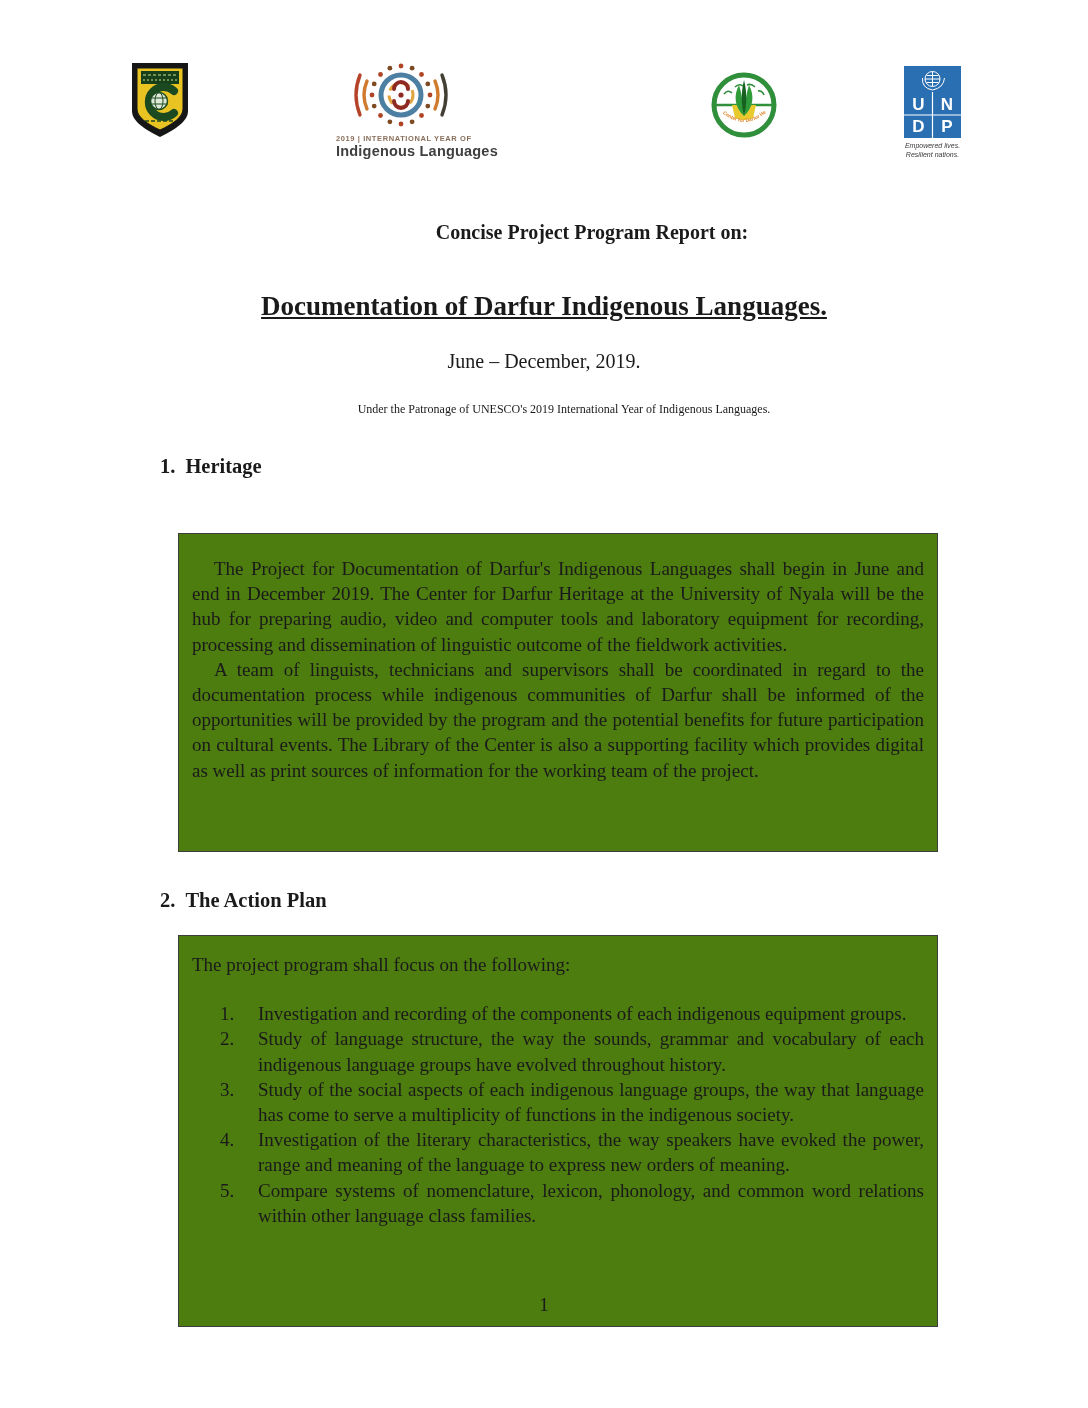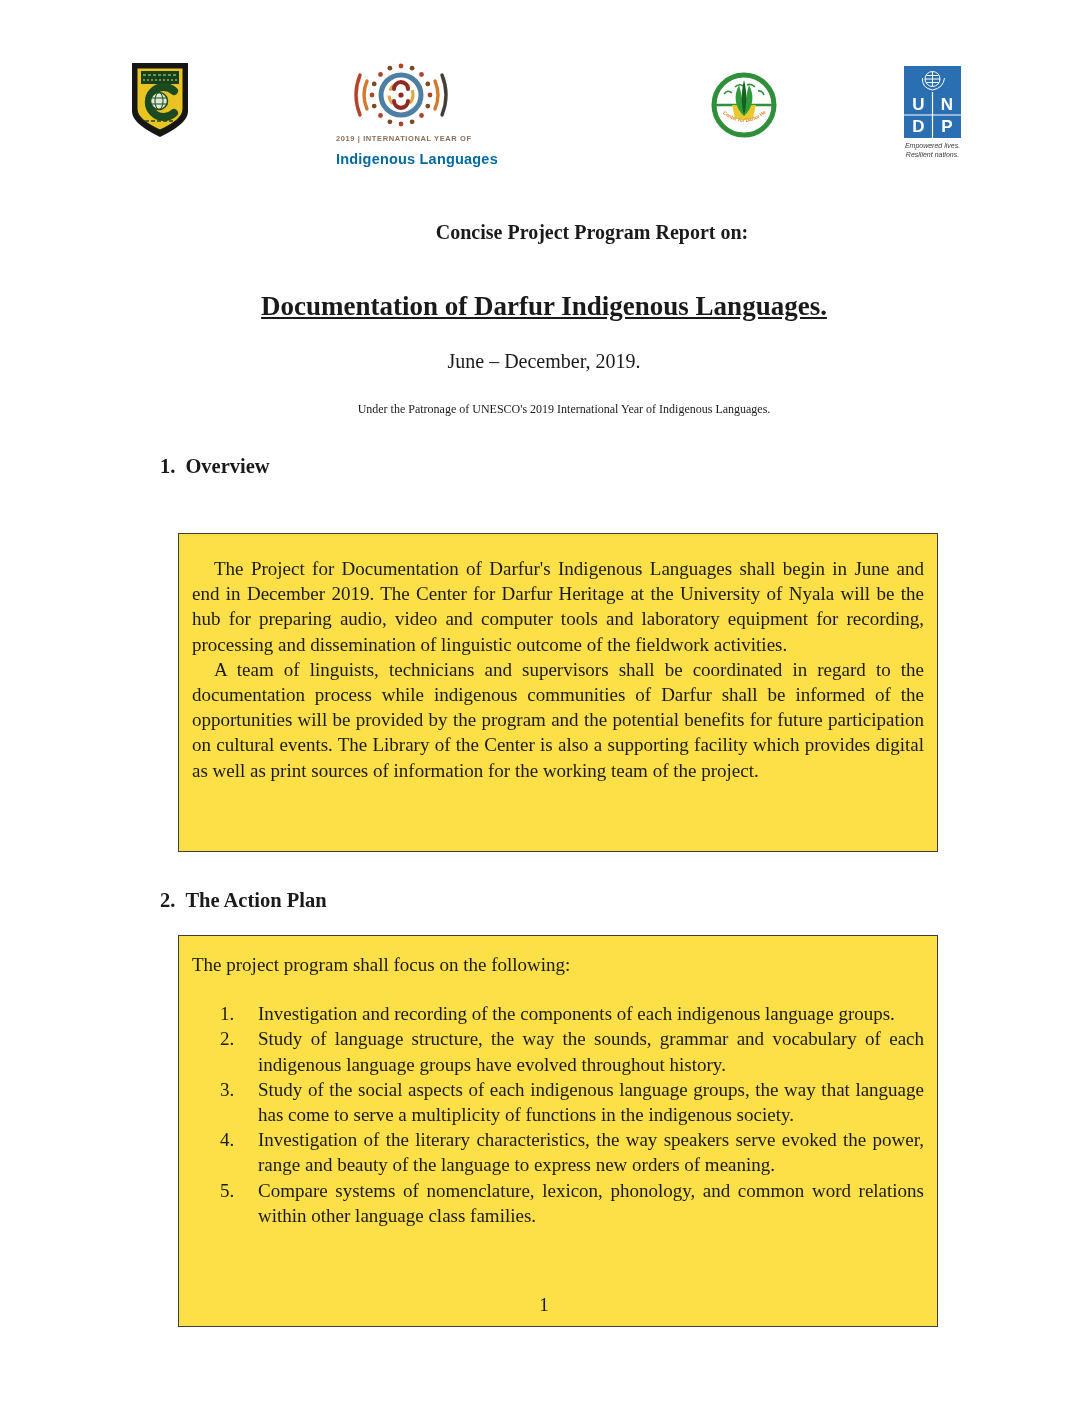--- a/index.html
+++ b/index.html
@@ -18,24 +18,24 @@
   .logo { position: absolute; }
   .logo-university { left: 129px; top: 61px; }
   .logo-iyil { left: 336px; top: 62px; width: 130px; text-align: center; }
   .iyil-line1 {
     margin-top: 2px;
     font-family: "Liberation Sans", sans-serif;
     font-size: 7.5px; font-weight: bold; letter-spacing: 0.6px;
     color: #8a6e5a; white-space: nowrap;
   }
   .iyil-line2 {
-    margin-top: 8px;
+    margin-top: 0;
     font-family: "Liberation Sans", sans-serif;
     font-size: 14.5px; font-weight: bold; letter-spacing: 0.2px;
-    color: #0369a1; white-space: nowrap;
+    color: #404040; white-space: nowrap;
   }
   .logo-heritage { left: 711px; top: 72px; }
   .logo-undp { left: 904px; top: 66px; }
 
   
   .centerline { position: absolute; left: 0; width: 100%; text-align: center; }
   .report-label { top: 221px; font-size: 20px; font-weight: bold; padding-left: 48px; }
   .doc-title { top: 291px; font-size: 27px; font-weight: bold; text-decoration: underline; }
   .date-range { top: 350px; font-size: 20px; text-align: center; }
   .patronage { top: 402px; font-size: 12px; margin-left: 20px; }
@@ -44,21 +44,21 @@
   .sec-heading { position: absolute; left: 160px; font-size: 20.5px; font-weight: bold; }
   .sec-heading .sec-num { display: inline-block; margin-right: 10px; }
   .heading-overview { top: 455px; }
   .heading-plan { top: 889px; }
 
   
   .box {
     position: absolute; left: 178px; width: 760px;
     box-sizing: border-box;
     border: 1.5px solid #3d3d3d;
-    background: #fde047;
+    background: #4d7c0f;
     font-size: 19px; line-height: 25.2px;
   }
   .box-overview { top: 533px; height: 319px; padding: 22px 13px 10px 13px; }
   .box-plan { top: 935px; height: 392px; padding: 16px 13px 4px 13px; }
   .box p { margin: 0; text-align: justify; }
   .box .indent { text-indent: 22px; }
   .intro-line { text-align: left !important; }
 
   
   .plan-list { margin-top: 24px; }
@@ -163,50 +163,50 @@
       </g>
     </svg>
   </div>
 
   <div class="centerline report-label">Concise Project Program Report on:</div>
   <div class="centerline doc-title">Documentation of Darfur Indigenous Languages.</div>
   <div class="centerline date-range">June – December, 2019.</div>
   <div class="centerline patronage">Under the Patronage of UNESCO's 2019 International Year of Indigenous Languages.</div>
 
   <div class="sec-heading heading-overview">
-    <span class="sec-num">1.</span><span>Overview</span>
+    <span class="sec-num">1.</span><span>Heritage</span>
   </div>
 
   <div class="box box-overview">
     <p class="indent">The Project for Documentation of Darfur's Indigenous Languages shall begin in June and end in December 2019. The Center for Darfur Heritage at the University of Nyala will be the hub for preparing audio, video and computer tools and laboratory equipment for recording, processing and dissemination of linguistic outcome of the fieldwork activities.</p>
     <p class="indent">A team of linguists, technicians and supervisors shall be coordinated in regard to the documentation process while indigenous communities of Darfur shall be informed of the opportunities will be provided by the program and the potential benefits for future participation on cultural events. The Library of the Center is also a supporting facility which provides digital as well as print sources of information for the working team of the project.</p>
   </div>
 
   <div class="sec-heading heading-plan">
     <span class="sec-num">2.</span><span>The Action Plan</span>
   </div>
 
   <div class="box box-plan">
     <p class="intro-line">The project program shall focus on the following:</p>
     <div class="plan-list">
       <div class="list-item">
         <span class="li-num">1.</span>
-        <span class="li-text">Investigation and recording of the components of each indigenous language groups.</span>
+        <span class="li-text">Investigation and recording of the components of each indigenous equipment groups.</span>
       </div>
       <div class="list-item">
         <span class="li-num">2.</span>
         <span class="li-text">Study of language structure, the way the sounds, grammar and vocabulary of each indigenous language groups have evolved throughout history.</span>
       </div>
       <div class="list-item">
         <span class="li-num">3.</span>
         <span class="li-text">Study of the social aspects of each indigenous language groups, the way that language has come to serve a multiplicity of functions in the indigenous society.</span>
       </div>
       <div class="list-item">
         <span class="li-num">4.</span>
-        <span class="li-text">Investigation of the literary characteristics, the way speakers serve evoked the power, range and beauty of the language to express new orders of meaning.</span>
+        <span class="li-text">Investigation of the literary characteristics, the way speakers have evoked the power, range and meaning of the language to express new orders of meaning.</span>
       </div>
       <div class="list-item">
         <span class="li-num">5.</span>
         <span class="li-text">Compare systems of nomenclature, lexicon, phonology, and common word relations within other language class families.</span>
       </div>
     </div>
   </div>
 
   <div class="centerline page-number">1</div>
 

